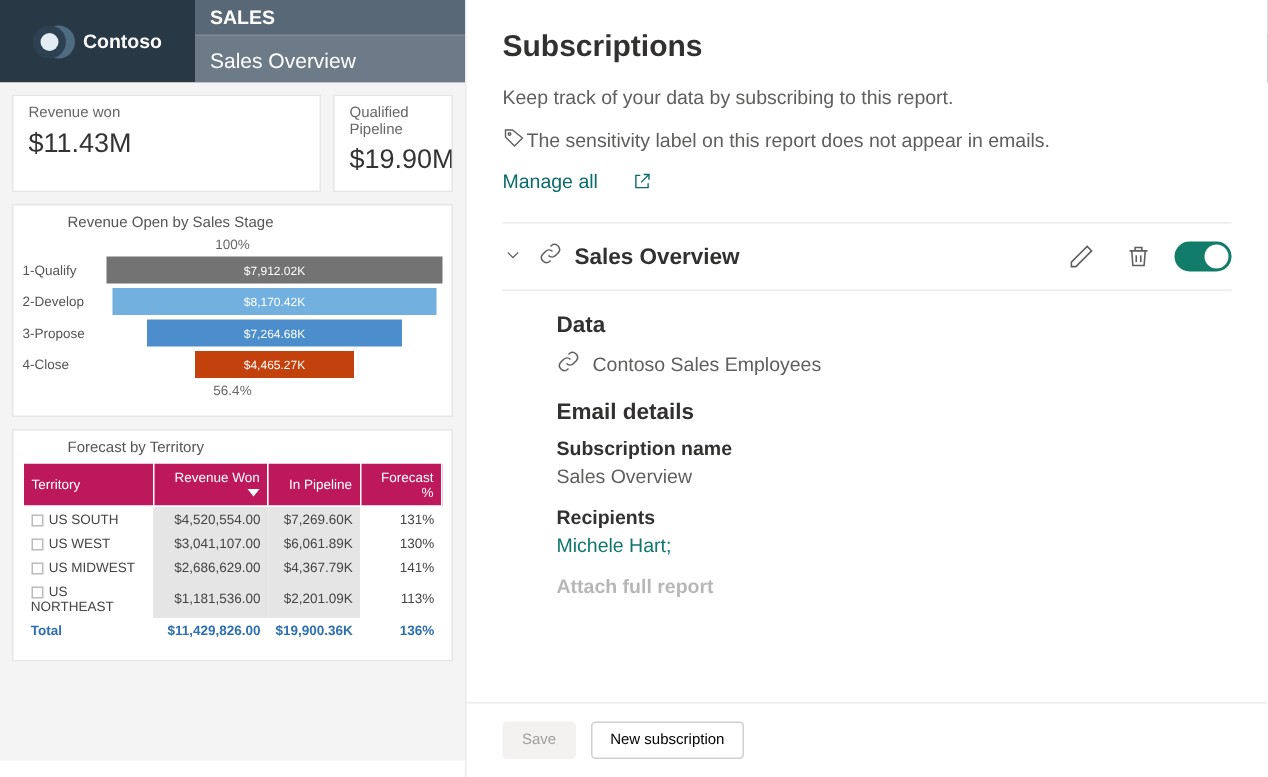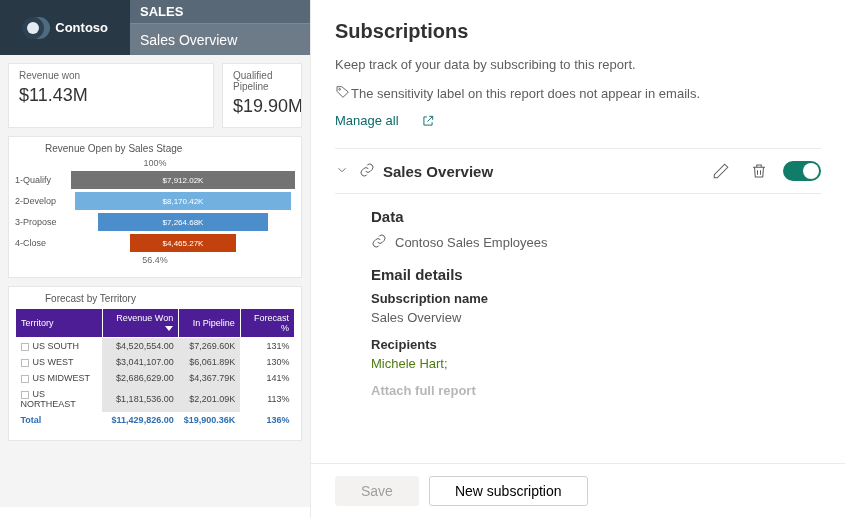--- a/index.html
+++ b/index.html
@@ -29,21 +29,21 @@
   .panel { background: #fff; border: 1px solid #e6e6e6; padding: 6px 6px 12px; margin-bottom: 8px;}
   .panel-title { font-size: 10px; color: #555; margin-bottom: 4px; margin-left: 30px;}
   .pct-top { text-align: center; font-size: 9px; color: #666;}
   .bar-row { display: flex; align-items: center; margin: 3px 0; justify-content: center; }
   .bar-label { width: 56px; font-size: 9px; color: #555;}
   .bar-track { flex: 1; height: 18px; display: flex; justify-content: center; position: relative;}
   .bar-fill { height: 100%; display: flex; align-items: center; justify-content: center; font-size: 8px; color: #fff;}
   .pct-bot { text-align: center; font-size: 9px; color: #666; margin-top: 2px;}
 
   .tbl { width: 100%; border-collapse: collapse; font-size: 9px;}
-  .tbl th { background: #4c1d95; color: #fff; padding: 4px 5px; text-align: right; font-weight: 400; border: 1px solid #fff;}
+  .tbl th { background: #be185d; color: #fff; padding: 4px 5px; text-align: right; font-weight: 400; border: 1px solid #fff;}
   .tbl th:first-child { text-align: left;}
   .tbl td { padding: 3px 5px; text-align: right; background: #fff; color: #444;}
   .tbl td:first-child { text-align: left;}
   .tbl td.bg { background: #e5e5e5;}
   .tbl tr.total td { color: #2d6fb1; font-weight: 600; background: #fff;}
   .box-cell { display: inline-block; width: 8px; height: 8px; border: 1px solid #bbb; margin-right: 4px; vertical-align: middle;}
 
   
   .side { position: absolute; top: 0; right: 0; bottom: 0; width: 535px; background: #fff; border-left: 1px solid #eaeaea; display: flex; flex-direction: column;}
   .side-body { padding: 20px 24px 0 24px; flex: 1; overflow: hidden;}
@@ -60,24 +60,24 @@
   .icon-btn { width: 28px; height: 28px; display: flex; align-items: center; justify-content: center; cursor: pointer;}
   .icon-btn svg { width: 18px; height: 18px; stroke: #605e5c; fill: none; stroke-width: 1.4;}
   .toggle { width: 38px; height: 20px; border-radius: 10px; background: #107c69; position: relative;}
   .toggle::after { content: ""; position: absolute; right: 2px; top: 2px; width: 16px; height: 16px; border-radius: 50%; background: #fff;}
 
   .sub-body { padding: 14px 8px 0 36px; font-size: 13px;}
   .sub-h { font-weight: 600; font-size: 15px; margin-bottom: 8px; color: #323130;}
   .sub-row { display: flex; align-items: center; gap: 8px; color: #605e5c; margin-bottom: 14px;}
   .field-label { font-weight: 600; font-size: 13px; margin-bottom: 4px;}
   .field-val { color: #605e5c; margin-bottom: 12px;}
-  .recipient { color: #4d7c0f;}
+  .recipient { color: #0f766e;}
 
   .side-foot { border-top: 1px solid #edebe9; padding: 12px 24px; display: flex; gap: 10px; }
-  .btn { padding: 6px 25px; border-radius: 3px; font-size: 14px; border: 1px solid #d2d0ce; background: #fff; cursor: pointer;}
+  .btn { padding: 6px 12px; border-radius: 3px; font-size: 10px; border: 1px solid #d2d0ce; background: #fff; cursor: pointer;}
   .btn:disabled { background: #f3f2f1; border-color: #f3f2f1; color: #a19f9d; cursor: default;}
 
   .link-icon svg { width: 16px; height: 16px; stroke: #605e5c; fill: none; stroke-width: 1.5; }
   .tag-icon svg { width: 16px; height: 16px; stroke: #605e5c; fill: none; stroke-width: 1.4;}
   .th-sort { display: inline-block; width: 0; height: 0; border-left: 4px solid transparent; border-right: 4px solid transparent; border-top: 5px solid #fff; margin-left: 2px; vertical-align: middle;}
 </style>
 </head>
 <body>
 
 <div class="header">

